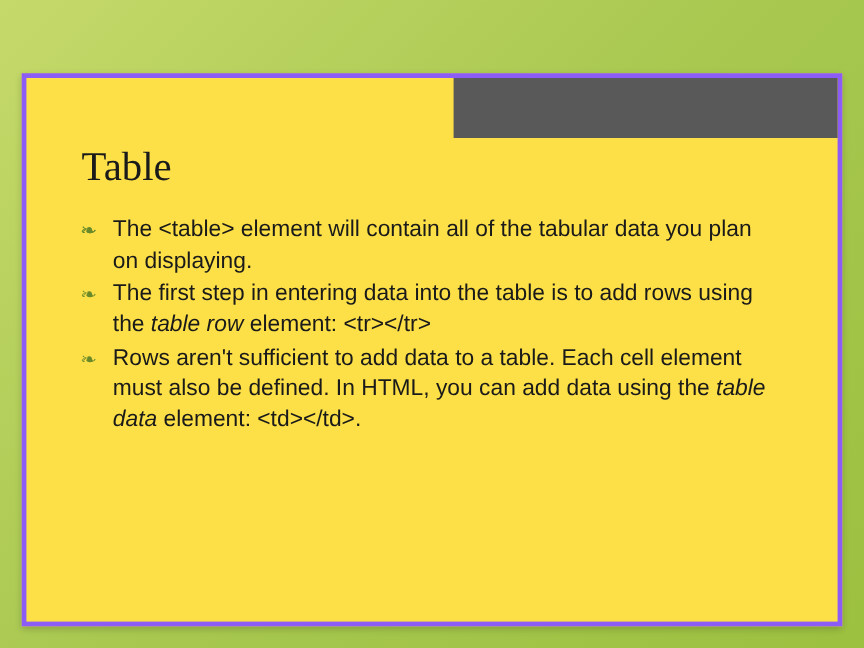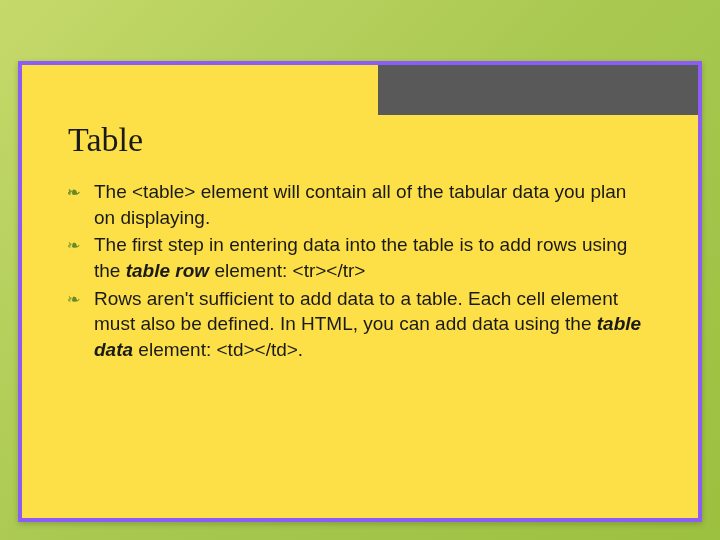--- a/index.html
+++ b/index.html
@@ -46,21 +46,21 @@
     margin-bottom: 2px;
   }
   .bullet-icon {
     position: absolute;
     left: 0;
     top: 4px;
     font-size: 14px;
     color: #6a8a2a;
     transform: scaleX(1.2);
   }
-  .italic { font-style: italic; font-weight: bold; }
+  .italic { font-style: italic; }
 </style>
 </head>
 <body>
 
 <div class="slide-outer">
   <div class="header-block"></div>
   <div class="content">
     <h1 class="title">Table</h1>
     <div class="body-text">
 

